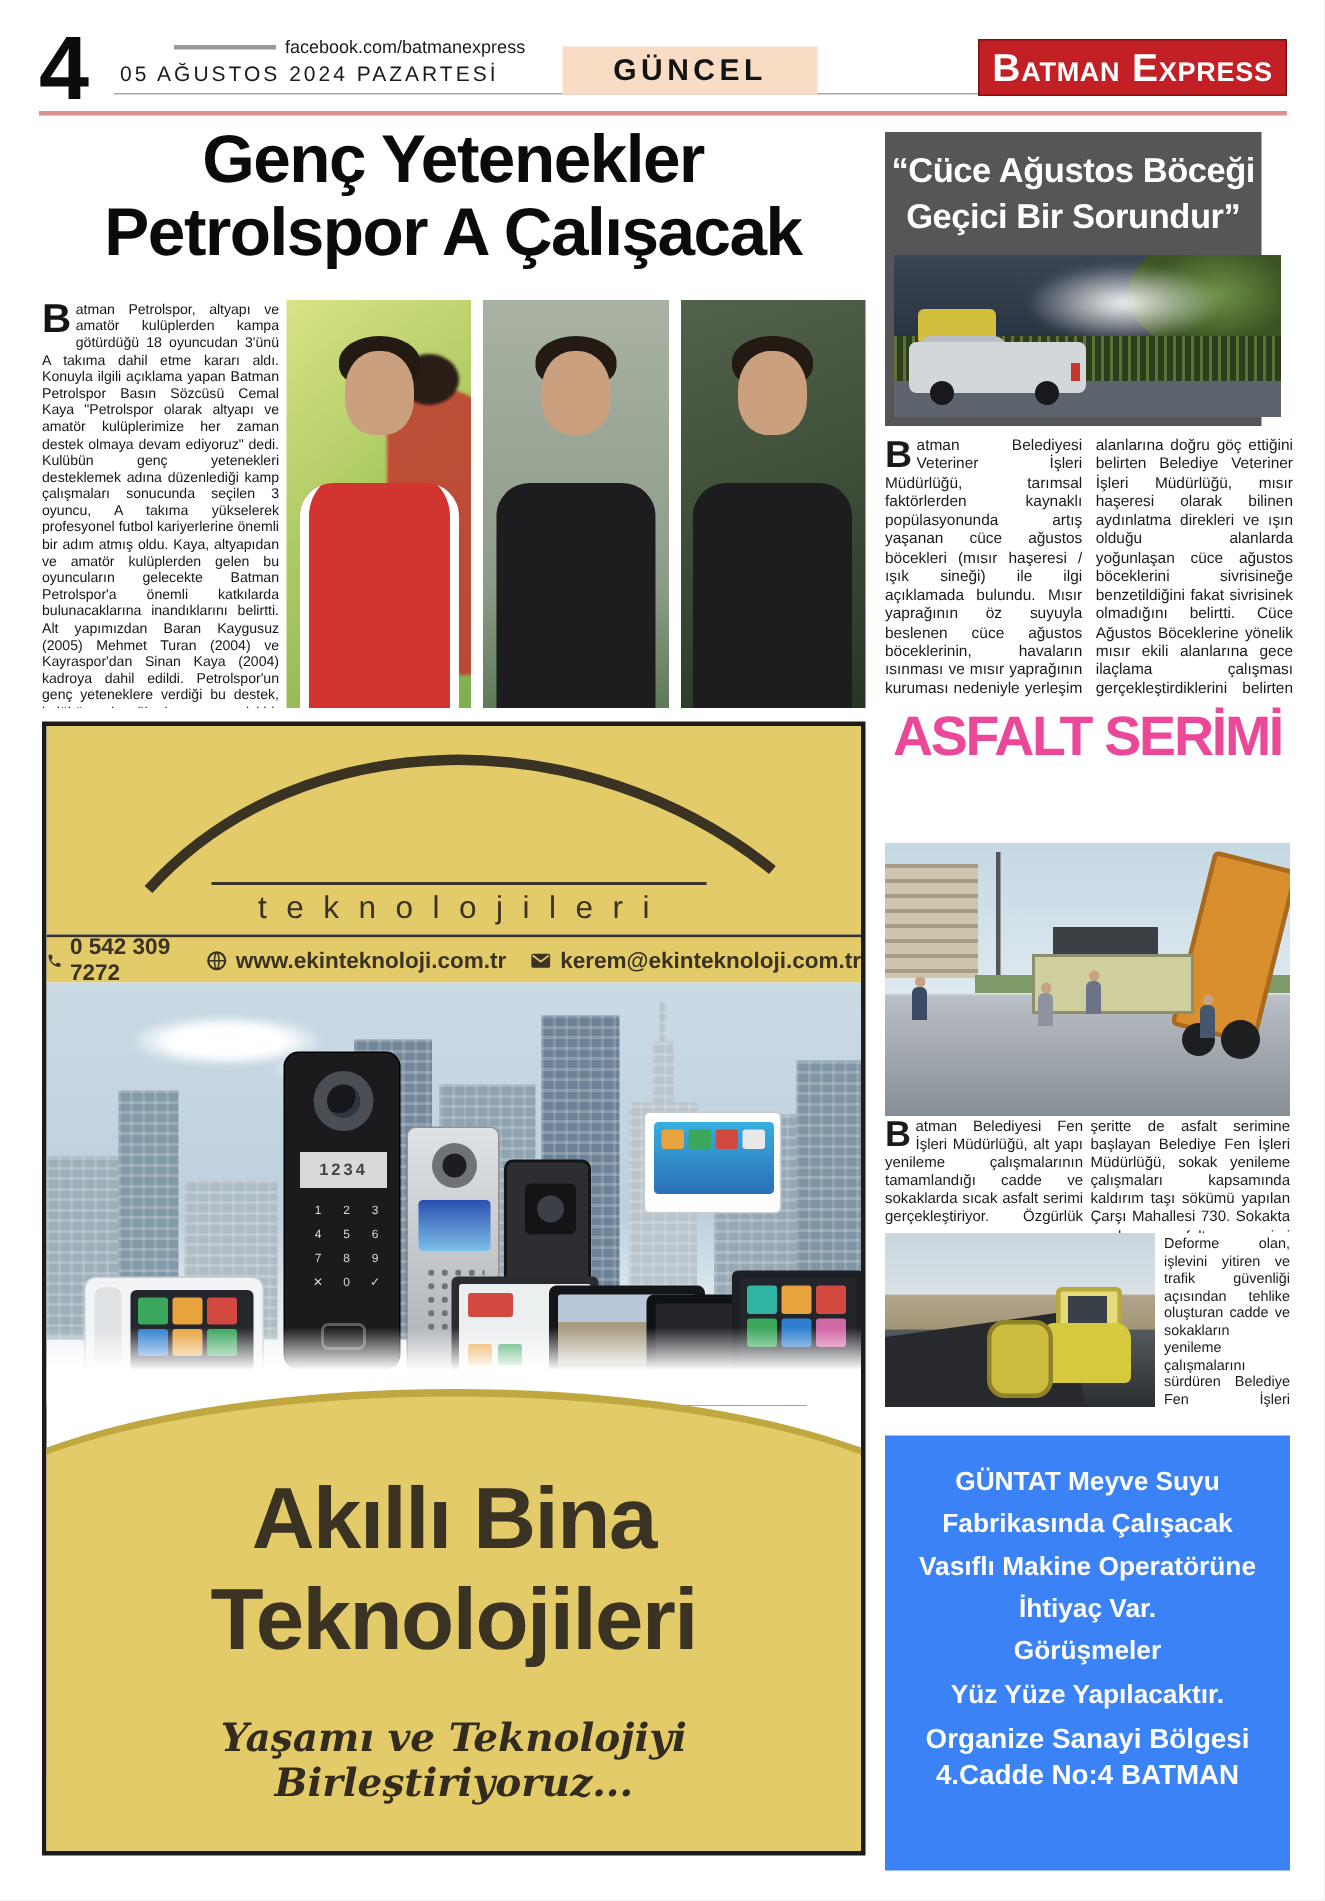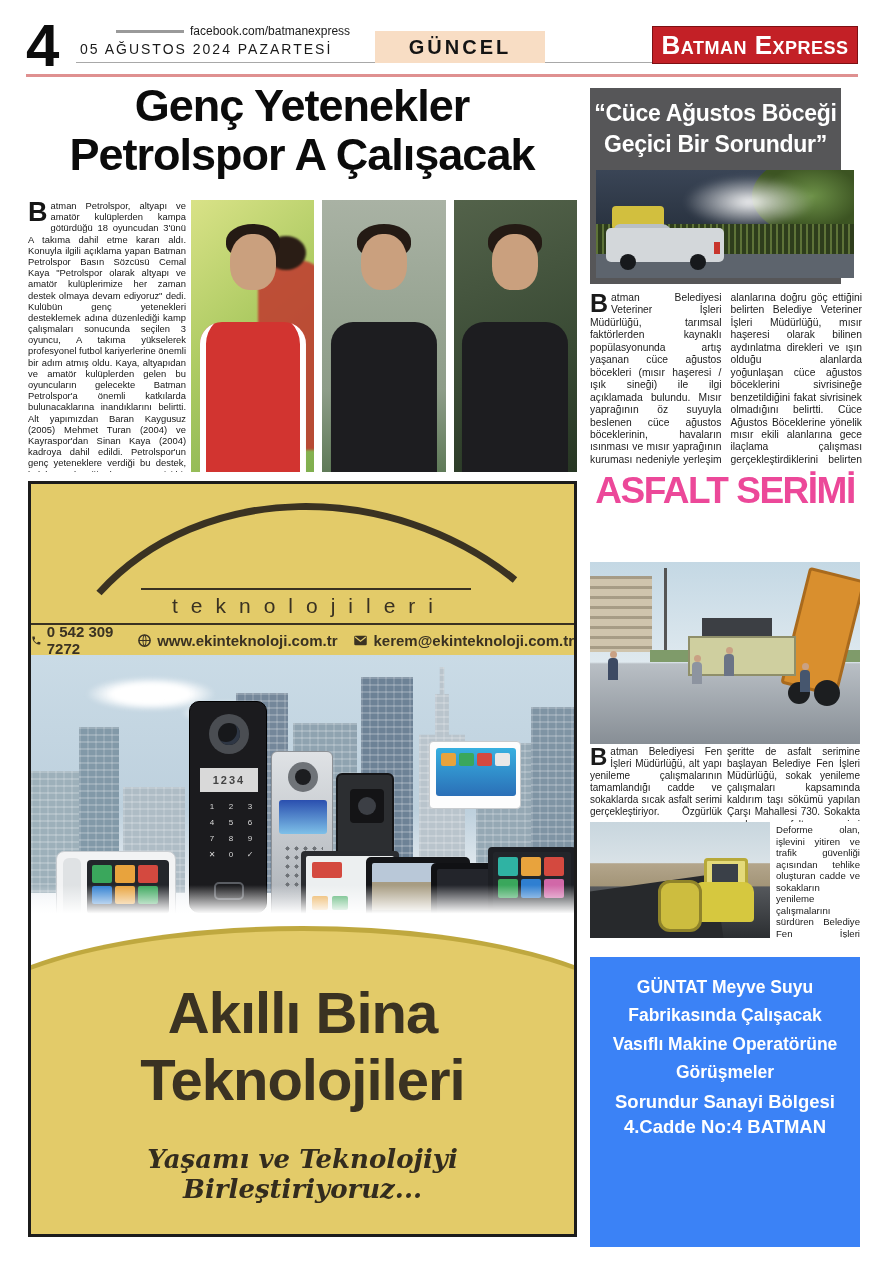--- a/index.html
+++ b/index.html
@@ -430,21 +430,23 @@
   </div>
   <div class="abs" id="asfalt-body-right2">
     <span>Deforme olan, işlevini yitiren ve trafik güvenliği açısından tehlike oluşturan cadde ve sokakların yenileme çalışmalarını sürdüren Belediye Fen İşleri Müdürlüğü, kaldırım taşı ve asfalt sökümünün ardından sıcak asfalt serimi gerçekleştirerek sokakları yeniliyor.</span>
   </div>
 
   <div class="abs" id="guntat">
     <div id="guntat-lines">
       <div class="g-line">GÜNTAT Meyve Suyu</div>
       <div class="g-line">Fabrikasında Çalışacak</div>
       <div class="g-line">Vasıflı Makine Operatörüne</div>
+      <div class="g-line">İhtiyaç Var.</div>
       <div class="g-line">Görüşmeler</div>
+      <div class="g-line">Yüz Yüze Yapılacaktır.</div>
     </div>
     <div id="guntat-addr">
-      <div>Sorundur Sanayi Bölgesi</div>
+      <div>Organize Sanayi Bölgesi</div>
       <div>4.Cadde No:4 BATMAN</div>
     </div>
   </div>
 
 </div>
 
 </body></html>

